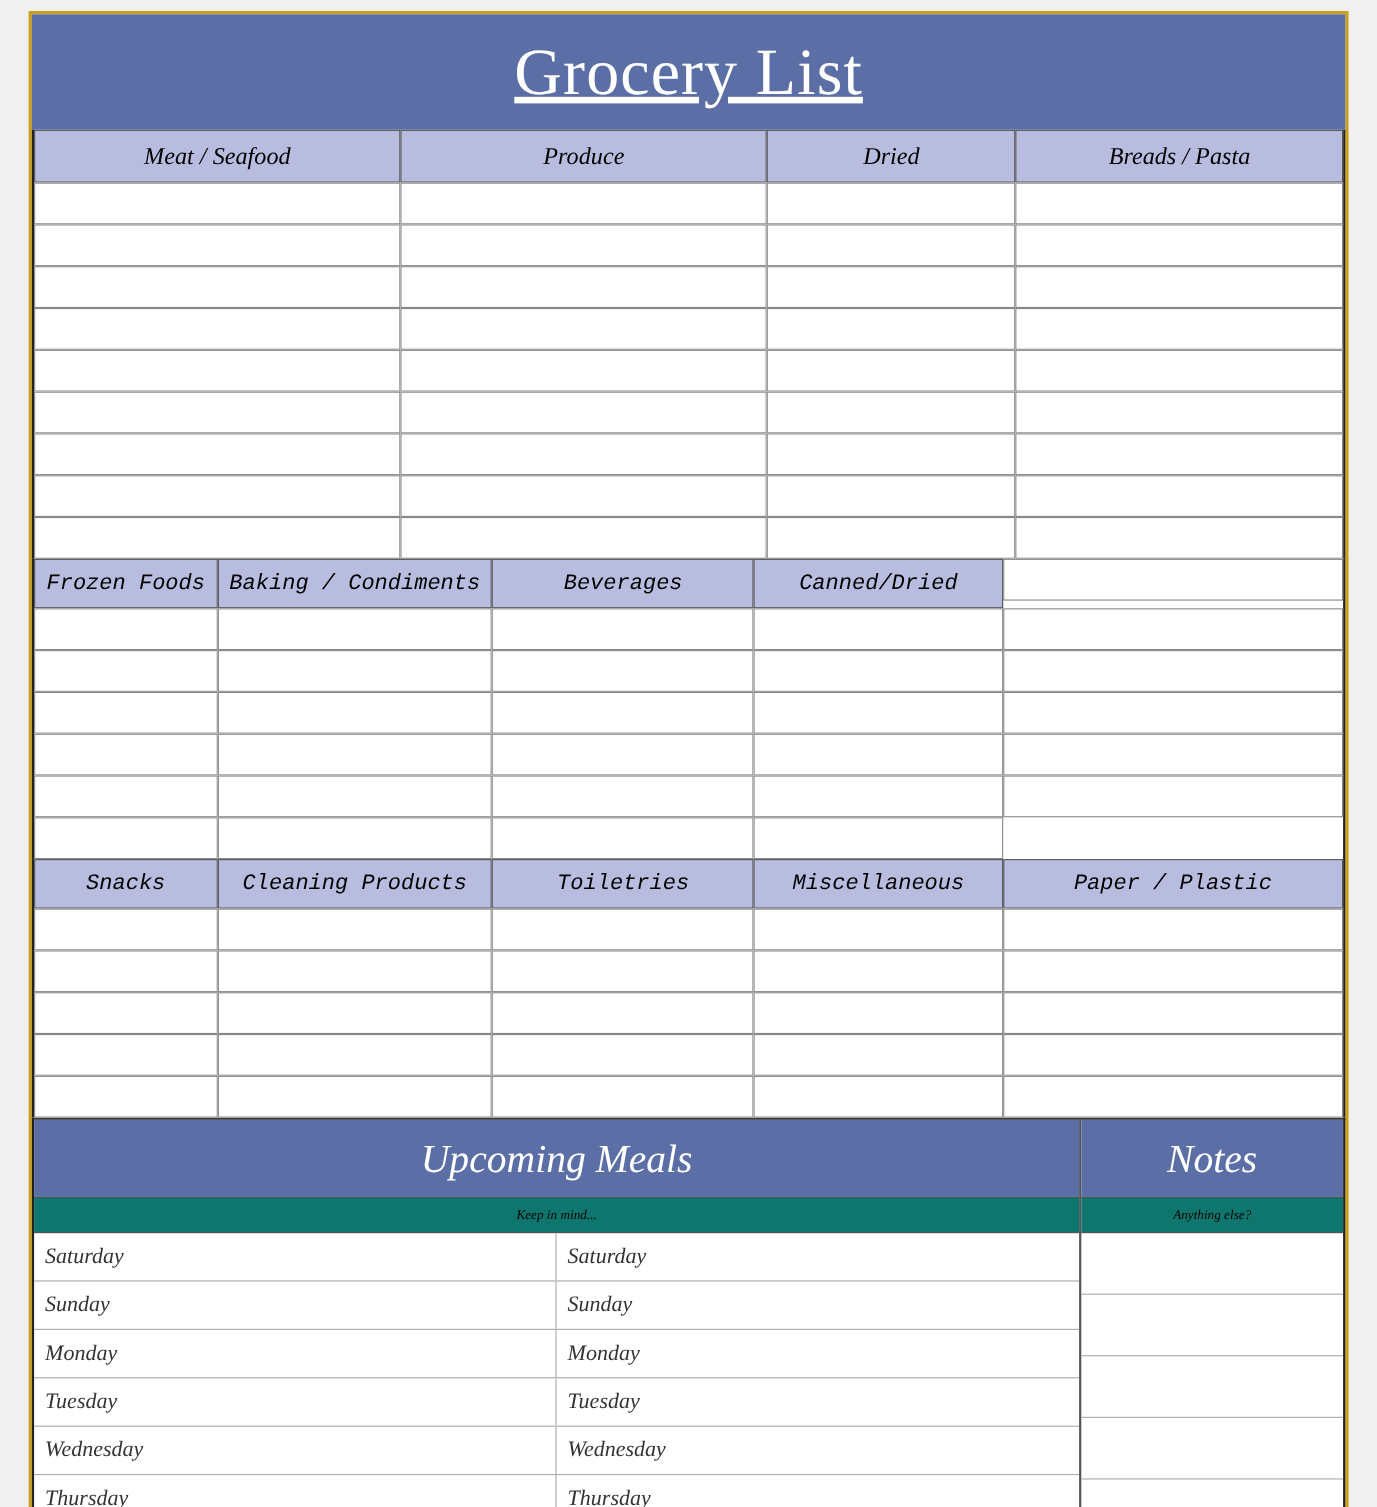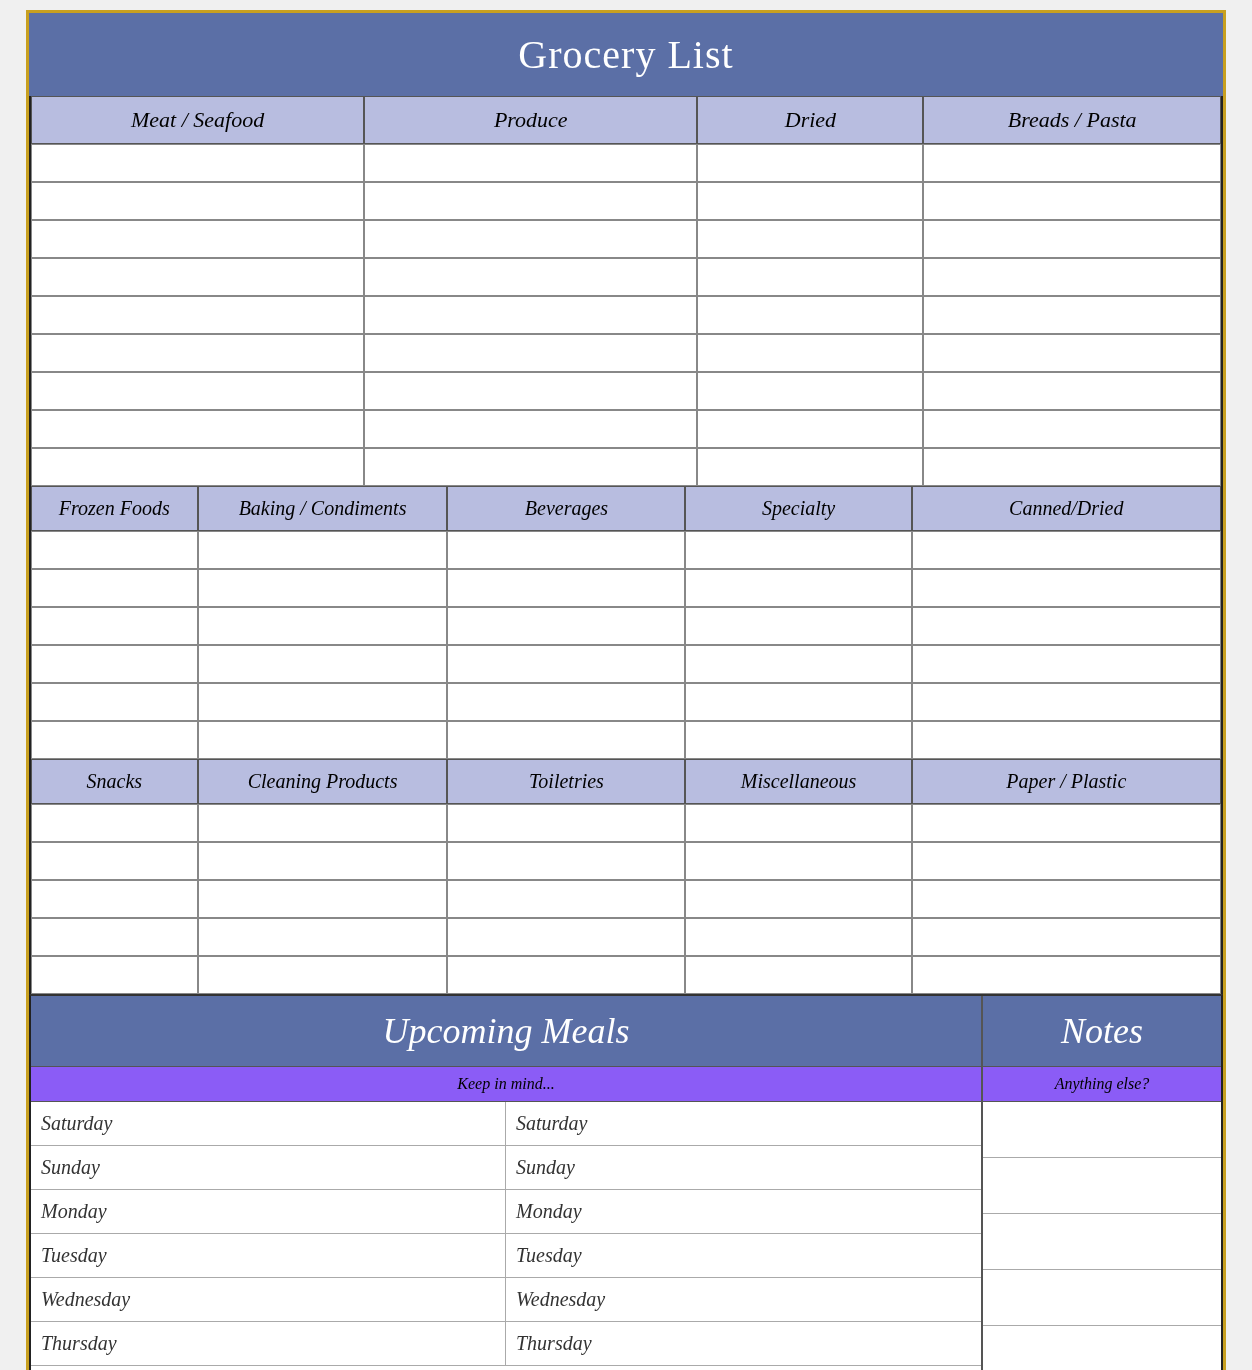--- a/index.html
+++ b/index.html
@@ -21,24 +21,25 @@
       background: white;
       border: 3px solid #c8a020;
       width: 1200px;
       min-height: 1340px;
     }
 
     .main-title {
       background: #5b6fa6;
       color: white;
       text-align: center;
-      font-size: 40px;
+      font-size: 60px;
       padding: 18px 0;
       font-weight: normal;
       letter-spacing: 1px;
+      text-decoration: underline;
     }
 
     .grocery-grid {
       display: grid;
       grid-template-columns: 28% 28% 19% 25%;
       border-left: 2px solid #222;
     }
 
     .header-cell {
       background: #b8bde0;
@@ -62,20 +63,21 @@
       border-left: 2px solid #222;
     }
 
     .header-cell-sm {
       background: #b8bde0;
       border: 1px solid #555;
       text-align: center;
       font-size: 20px;
       padding: 10px 4px;
       font-style: italic;
+      font-family: Liberation Mono, monospace;
     }
 
     .data-cell-sm {
       border: 1px solid #888;
       height: 38px;
       background: white;
     }
 
     
     .grocery-grid-3 {
@@ -88,23 +90,23 @@
       background: #5b6fa6;
       color: white;
       text-align: center;
       font-size: 36px;
       padding: 14px 0;
       font-weight: normal;
       font-style: italic;
     }
 
     .sub-header {
-      background: #8b5cf6;
-      text-align: center;
-      font-size: 16px;
+      background: #0f766e;
+      text-align: center;
+      font-size: 12px;
       padding: 8px 4px;
       border-top: 1px solid #555;
       border-bottom: 1px solid #555;
       font-style: italic;
     }
 
     .meal-row {
       display: grid;
       grid-template-columns: 50% 50%;
       border-bottom: 1px solid #aaa;
@@ -189,21 +191,20 @@
       <div class="data-cell"></div>
       <div class="data-cell"></div>
     </div>
   </div>
 
   <div style="border-left:2px solid #222; border-right:2px solid #222;">
     <div class="grocery-grid-2" style="border-left:none;">
       <div class="header-cell-sm">Frozen Foods</div>
       <div class="header-cell-sm">Baking / Condiments</div>
       <div class="header-cell-sm">Beverages</div>
-      <div class="header-cell-sm">Specialty</div>
       <div class="header-cell-sm">Canned/Dried</div>
 
       <div class="data-cell-sm"></div>
       <div class="data-cell-sm"></div>
       <div class="data-cell-sm"></div>
       <div class="data-cell-sm"></div>
       <div class="data-cell-sm"></div>
 
       <div class="data-cell-sm"></div>
       <div class="data-cell-sm"></div>

